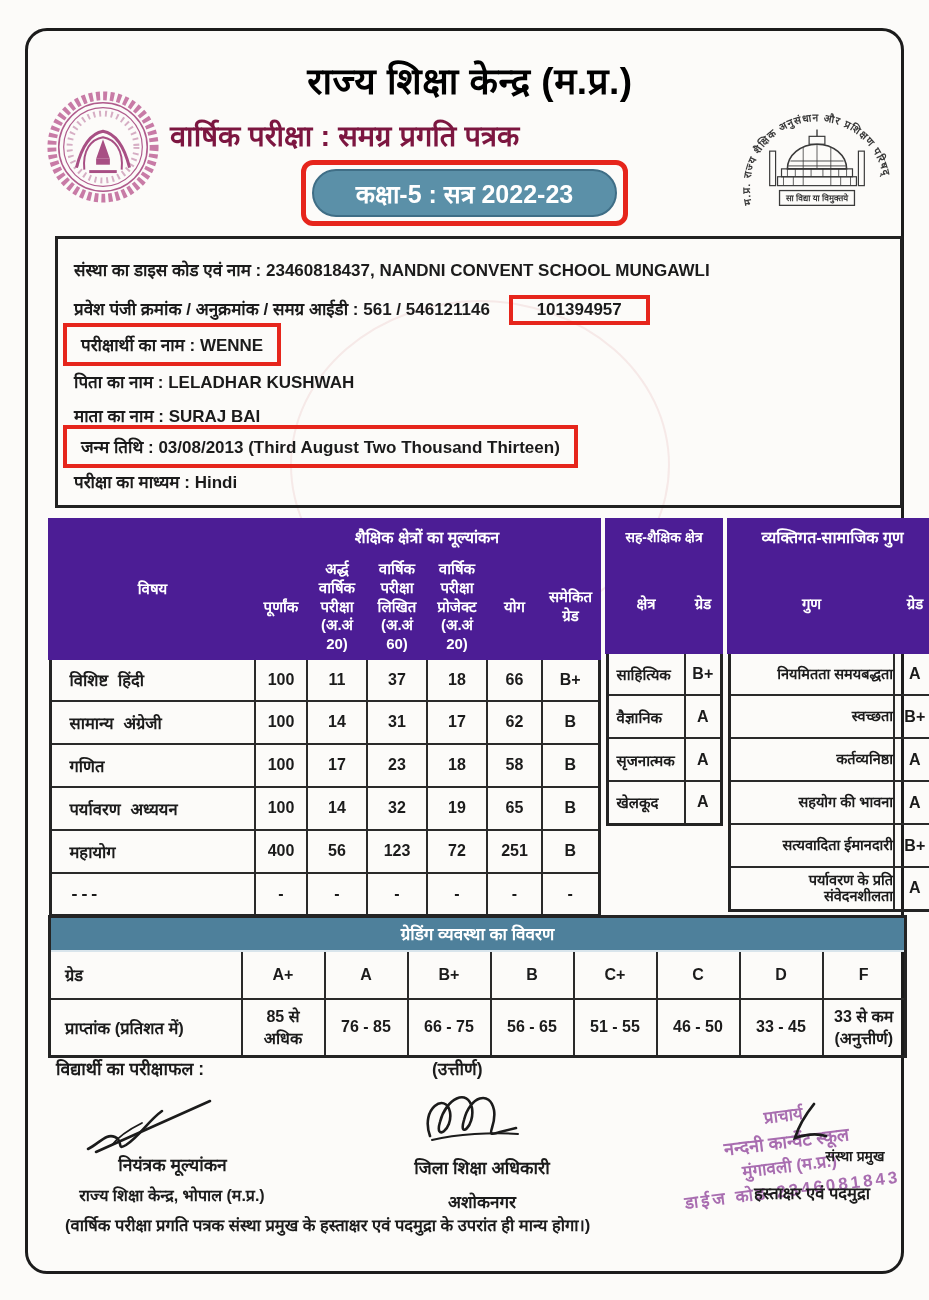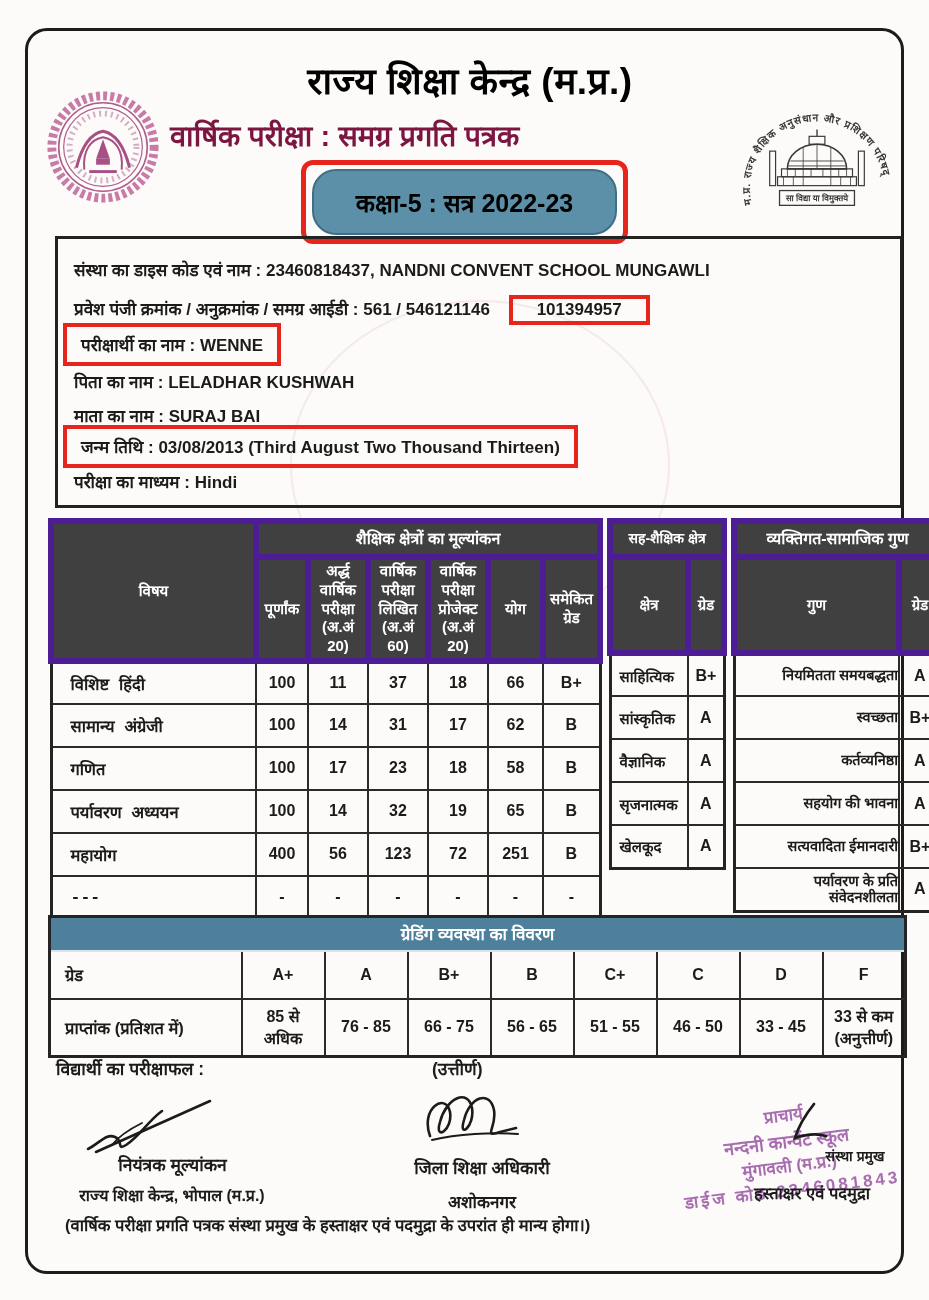--- a/index.html
+++ b/index.html
@@ -11,41 +11,41 @@
   .watermark { position:absolute; left:290px; top:300px; width:380px; height:330px;
                border:2px solid rgba(216,140,140,.16); border-radius:50%; }
 
   
   .org-title { position:absolute; left:170px; top:54px; width:600px; text-align:center;
                font-size:37px; font-weight:700; color:#000000; letter-spacing:.5px; }
   .subtitle  { position:absolute; left:170px; top:115px; width:600px; text-align:left;
                font-size:29px; font-weight:700; color:#7c1640; }
   .class-wrap { position:absolute; left:0; top:160px; width:929px; text-align:center; }
   .class-redbox { display:inline-block; border:5px solid #e6251c; border-radius:12px; padding:4px 6px; background:transparent; }
-  .class-pill { display:inline-block; background:#5b90a8; color:#000000; font-size:25px; font-weight:700;
-                border-radius:24px; padding:14px 42px; border:2px solid #3f6e86; }
+  .class-pill { display:inline-block; background:#5b90a8; color:#ffffff; font-size:25px; font-weight:700;
+                border-radius:24px; padding:5px 42px; border:2px solid #3f6e86; }
   .emblem-left { position:absolute; left:44px; top:86px; }
   .seal-right  { position:absolute; left:738px; top:90px; }
 
   
   .info-box { position:absolute; left:55px; top:236px; width:848px; height:272px;
               border:3px solid #222; background:transparent; font-size:17px; font-weight:700; }
   .info-line { position:absolute; left:16px; white-space:nowrap; }
   .il-1 { top:19px; } .il-2 { top:56px; } .il-4 { top:131px; } .il-5 { top:165px; } .il-7 { top:231px; }
   .red-line-box { position:absolute; border:4px solid #e6251c; padding:6px 14px; white-space:nowrap; background:transparent; }
   .name-box { left:5px; top:84px; }
   .dob-box  { left:5px; top:186px;text-align:right; }
   .samagra-box { display:inline-block; border:4px solid #e6251c; padding:1px 24px; margin-left:14px; }
   .info-label { font-weight:700; } .info-value { font-weight:700; }
 
   
   .tables-row { position:absolute; left:48px; top:518px; display:flex; gap:4px; align-items:flex-start; }
   table.t { border-collapse:collapse; table-layout:fixed; background:transparent; border:3px solid #242424; }
   .t td { border:2px solid #2a2a2a; text-align:center; vertical-align:middle; font-size:16px; font-weight:700; }
-  .t thead th { background:#404040; color:#fff; border:6px solid #4c1d95; font-weight:700;
+  .t thead th { background:#4c1d95; color:#fff; border:4px solid #4c1d95; font-weight:700;
                 font-size:15px; vertical-align:middle; padding:2px; line-height:1.25; }
   .t thead th.band { font-size:16px; height:36px; }
   .t thead th.sub { height:96px; vertical-align:middle; }
   .t tbody tr { height:43px; }
   td.subject { text-align:left; padding-left:18px; font-weight:700; font-size:16.5px;font-family:Liberation Mono, monospace; }
   td.areaname { text-align:left; padding-left:8px; font-size:15px; }
   td.quality { text-align:right; padding-left:8px; font-size:14.5px; line-height:1.15; }
   .tblA { width:549px; } .tblB { width:114px; } .tblC { width:207px; }
 
   
@@ -272,24 +272,20 @@
           <th class="sub">क्षेत्र</th>
           <th class="sub">ग्रेड</th>
         </tr>
       </thead>
       <tbody>
         <tr>
           <td class="areaname">साहित्यिक</td>
           <td>B+</td>
           </tr>
         <tr>
-          <td class="areaname">सांस्कृतिक</td>
-          <td>A</td>
-          </tr>
-        <tr>
           <td class="areaname">वैज्ञानिक</td>
           <td>A</td>
           </tr>
         <tr>
           <td class="areaname">सृजनात्मक</td>
           <td>A</td>
           </tr>
         <tr>
           <td class="areaname">खेलकूद</td>
           <td>A</td>

